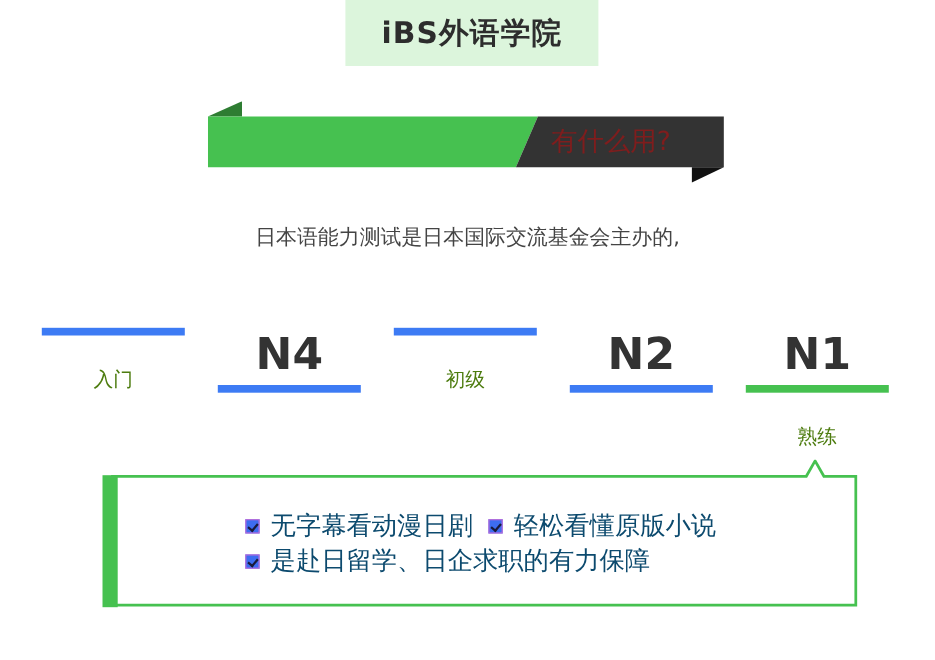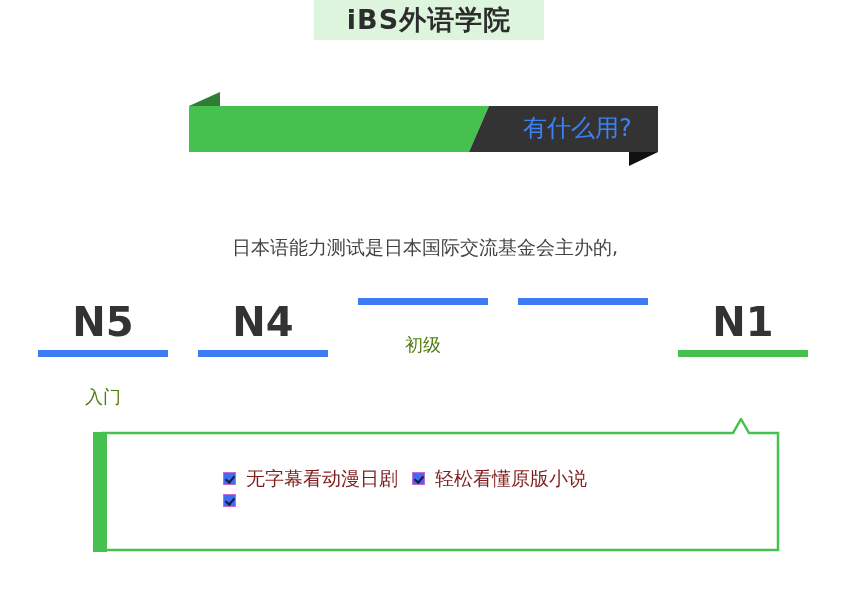--- a/index.html
+++ b/index.html
@@ -1,54 +1,54 @@
 <!DOCTYPE html>
 <html><head>
   <meta charset="utf-8">
   <style>
     * { box-sizing: border-box; margin: 0; padding: 0; }
     html, body { width: 850px; height: 600px; background: #ffffff; overflow: hidden; }
     body { position: relative; font-family: "DejaVu Sans", "Liberation Sans", sans-serif; color: #333; }
 
     .brand {
-      position: absolute; left: 314px; top: 0; width: 230px; height: 40px;
+      position: absolute; left: 314px; top: 0; width: 230px; height: 60px;
       background: #dcf5dc; display: flex; align-items: center; justify-content: center;
       font-weight: bold; font-size: 27px; color: #2d2d2d; letter-spacing: 1px;
     }
 
     .ribbon { position: absolute; left: 189px; top: 92px; width: 470px; height: 80px; }
     .ribbon svg { position: absolute; left: 0; top: 0; }
     .ribbon .green-text {
       position: absolute; left: 22px; top: 14px; height: 44px; line-height: 44px;
       color: #ffffff; font-size: 24px; white-space: nowrap;
     }
     .ribbon .green-text .n1 { font-weight: bold; font-size: 34px; margin-left: 6px; vertical-align: -2px; }
     .ribbon .dark-text {
-      position: absolute; left: 334px; top: 14px; height: 44px; line-height: 44px;
-      color: #3b82f6; font-size: 24px; white-space: nowrap;
+      position: absolute; left: 312px; top: 14px; height: 44px; line-height: 44px;
+      color: #7f1d1d; font-size: 24px; white-space: nowrap;
     }
 
     .intro {
       position: absolute; left: 0; top: 200px; width: 850px; text-align: center;
-      font-size: 19px; line-height: 32px; color: #444; margin-top: 31px;
+      font-size: 19px; line-height: 32px; color: #444;
     }
 
     .levels { position: absolute; left: 38px; top: 296px; width: 772px; height: 120px; }
     .level { position: absolute; top: 0; width: 130px; text-align: center; }
     .level .code { font-weight: bold; font-size: 40px; color: #333; height: 52px; line-height: 52px; }
     .level .bar { margin-top: 2px; height: 7px; background: #3d7bf4; }
     .level .bar.active { background: #46c150; }
     .level .desc { margin-top: 28px; font-size: 18px; color: #4d7c0f; }
 
     .box {
       position: absolute; left: 93px; top: 432px; width: 687px; height: 120px;
     }
     .box svg { position: absolute; left: 0; top: -14px; }
     .box .features {
-      position: absolute; left: 130px; top: 30px; font-size: 19px; color: #7f1d1d; line-height: 32px;
+      position: absolute; left: 130px; top: 30px; font-size: 23px; color: #0c4a6e; line-height: 32px;
     }
     .feat-row { display: flex; align-items: center; white-space: nowrap; }
     .chk {
       display: inline-block; width: 13px; height: 13px; background: #3d6df0;
       border: 1px solid #c46ad8; position: relative; margin-right: 10px; flex: none;
     }
     .chk::after {
       content: ""; position: absolute; left: 3px; top: 1px; width: 4px; height: 7px;
       border-right: 2px solid #1a1a3a; border-bottom: 2px solid #1a1a3a; transform: rotate(40deg);
     }
@@ -70,50 +70,52 @@
   </svg>
   <div class="dark-text">有什么用?</div>
 </div>
 
 <div class="intro">
   <div>日本语能力测试是日本国际交流基金会主办的,</div>
 </div>
 
 <div class="levels">
   <div class="level" style="left:0px">
-    <div class="code">N5</div>
     <div class="bar"></div>
     <div class="desc">入门</div>
   </div>
   <div class="level" style="left:160px">
     <div class="code">N4</div>
     <div class="bar"></div>
   </div>
   <div class="level" style="left:320px">
     <div class="bar"></div>
     <div class="desc">初级</div>
   </div>
   <div class="level" style="left:480px">
+    <div class="code">N2</div>
     <div class="bar"></div>
   </div>
   <div class="level" style="left:640px">
     <div class="code">N1</div>
     <div class="bar active"></div>
+    <div class="desc">熟练</div>
   </div>
 </div>
 
 <div class="box">
   <svg width="690" height="136">
     <polyline points="8,15 640,15 648,1 656,15 685,15 685,132 8,132" fill="#ffffff" stroke="#46c150" stroke-width="2.5"></polyline>
     <rect x="0" y="14" width="14" height="120" fill="#46c150"></rect>
   </svg>
   <div class="features">
     <div class="feat-row">
       <span class="chk"></span>
       <span class="feat-text">无字幕看动漫日剧</span>
       <span class="chk"></span>
       <span class="feat-text">轻松看懂原版小说</span>
     </div>
     <div class="feat-row">
       <span class="chk"></span>
+      <span class="feat-text">是赴日留学、日企求职的有力保障</span>
     </div>
   </div>
 </div>
 
 </body></html>

